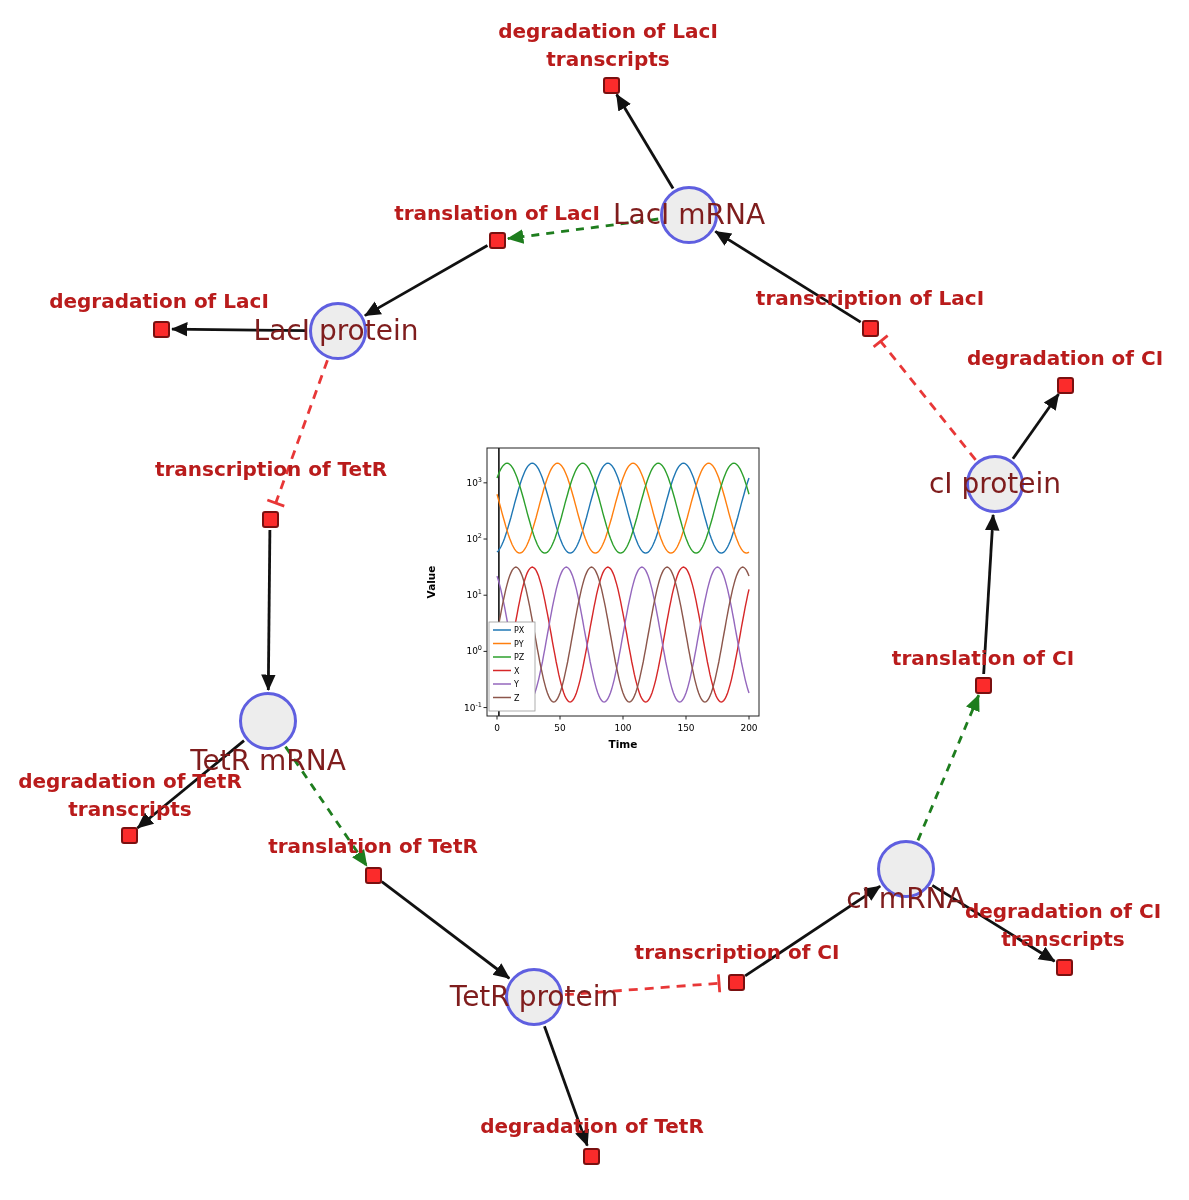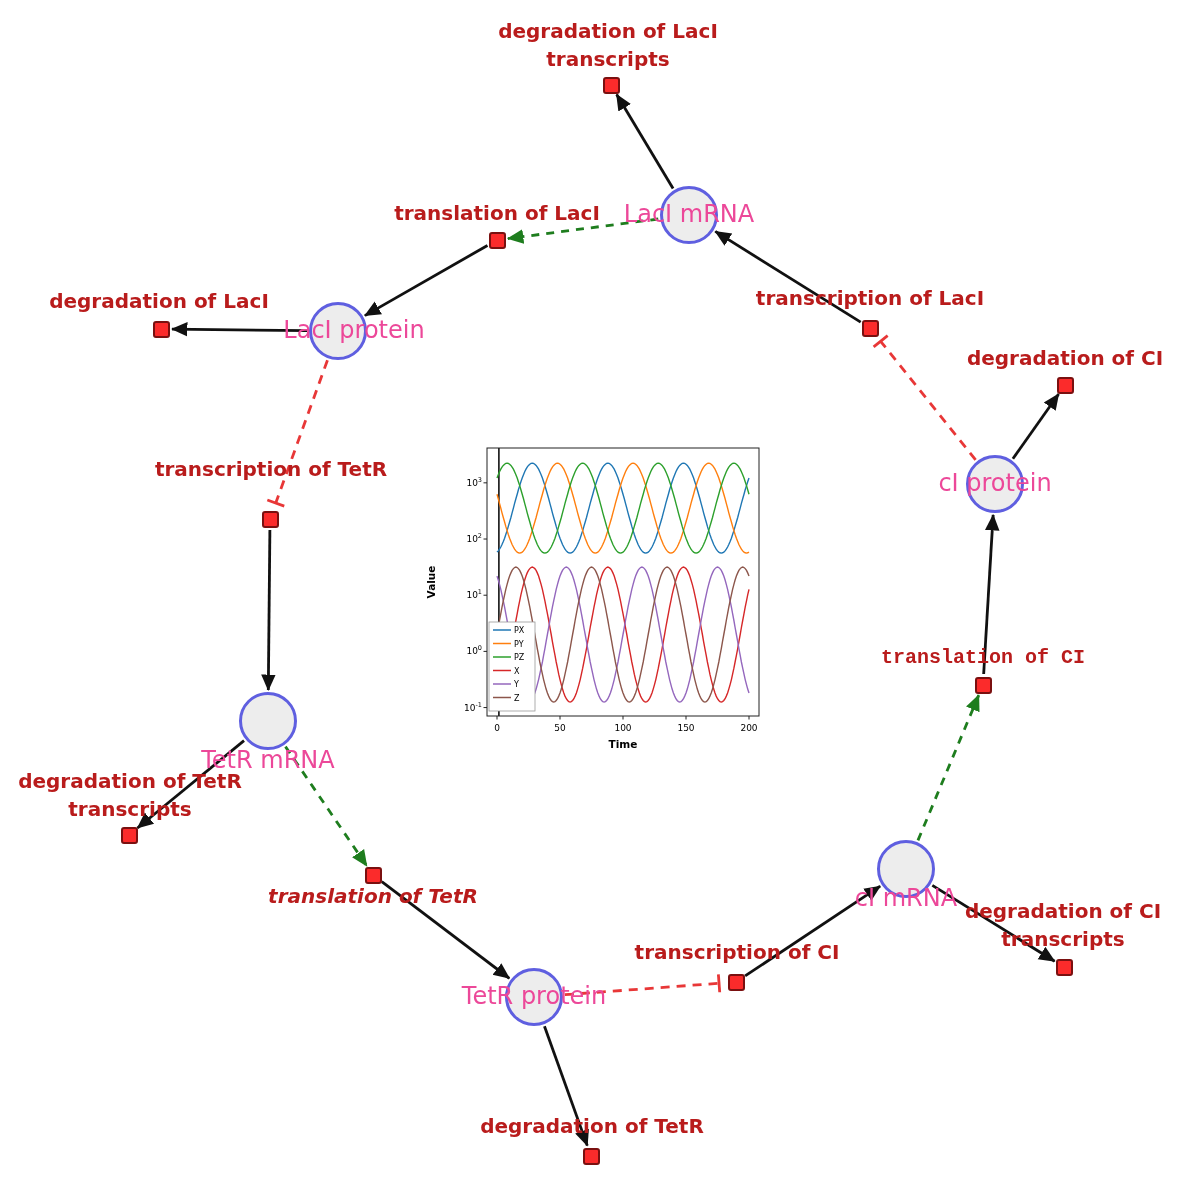--- a/index.html
+++ b/index.html
@@ -14,21 +14,21 @@
     border:3px solid var(--species-border,#5f5fe0);
     box-sizing:border-box;
   }
   .reaction{
     position:absolute;width:17px;height:17px;
     background:var(--reaction-fill,#fb2b2b);
     border:2px solid var(--reaction-border,#7a1010);
     border-radius:3px;box-sizing:border-box;
   }
   .node-label{position:absolute;text-align:center;white-space:pre-line;pointer-events:none;}
-  .species-label{font-size:24px;font-weight:400;color:#ec4899;line-height:27px;width:240px;}
+  .species-label{font-size:28px;font-weight:400;color:#7f1d1d;line-height:27px;width:240px;}
   .reaction-label{font-size:20px;font-weight:700;color:#b91c1c;line-height:28px;width:300px;}
   #inset{position:absolute;left:420px;top:426px;width:380px;height:352px;background:#fff;}
   #chart-svg text{font-family:"DejaVu Sans","Liberation Sans",sans-serif;fill:#000;}
 </style>
 </head>
 <body>
 
 <div id="canvas">
   <svg id="edge-layer" width="1189" height="1200" viewBox="0 0 1189 1200">
       <defs>
@@ -58,21 +58,21 @@
       <line x1="917.9672051980131" y1="840.4030421242285" x2="978.7535723490921" y2="695.1473076333383" stroke-width="2.8" fill="none" stroke="#1e7d1e" stroke-dasharray="8 7" marker-end="url(#arrow-green)"></line>
       <line x1="983.6555491805196" y1="674.0195512262968" x2="993.1525432185357" y2="514.9449010895272" stroke-width="2.8" fill="none" stroke="#111111" marker-end="url(#arrow-black)"></line>
       <line x1="1012.8972496052444" y1="458.68817555829725" x2="1058.6493630433004" y2="393.9816151244752" stroke-width="2.8" fill="none" stroke="#111111" marker-end="url(#arrow-black)"></line>
       <line x1="975.6155477749986" y1="459.80820362319827" x2="880.6301834782266" y2="341.26646898082674" stroke-width="2.8" fill="none" stroke="#e83737" stroke-dasharray="9 7"></line>
       <line x1="887.653608232782" y1="335.63872478647147" x2="873.6067587236713" y2="346.894213175182" stroke="#e83737" stroke-width="2.8"></line>
     </svg>
   <div id="node-layer">
       <div class="species" style="left: 660px; top: 186px;"></div>
       <div class="node-label species-label" style="left: 569px; top: 201px;">LacI mRNA</div>
       <div class="species" style="left: 309px; top: 302px;"></div>
-      <div class="node-label species-label" style="left: 234px; top: 317px;">LacI protein</div>
+      <div class="node-label species-label" style="left: 216px; top: 317px;">LacI protein</div>
       <div class="species" style="left: 966px; top: 455px;"></div>
       <div class="node-label species-label" style="left: 875px; top: 470px;">cI protein</div>
       <div class="species" style="left: 239px; top: 692px;"></div>
       <div class="node-label species-label" style="left: 148px; top: 747px;">TetR mRNA</div>
       <div class="species" style="left: 877px; top: 840px;"></div>
       <div class="node-label species-label" style="left: 786px; top: 855px; margin-top: 30px;">cI mRNA</div>
       <div class="species" style="left: 505px; top: 968px;"></div>
       <div class="node-label species-label" style="left: 414px; top: 983px;">TetR protein</div>
       <div class="reaction" style="left: 602.5px; top: 76.5px;"></div>
       <div class="node-label reaction-label" style="left: 458px; top: 17px;">degradation of LacI
@@ -81,26 +81,26 @@
       <div class="node-label reaction-label" style="left: 347px; top: 199px;">translation of LacI</div>
       <div class="reaction" style="left: 861.5px; top: 319.5px;"></div>
       <div class="node-label reaction-label" style="left: 720px; top: 284px;">transcription of LacI</div>
       <div class="reaction" style="left: 152.5px; top: 320.5px;"></div>
       <div class="node-label reaction-label" style="left: 9px; top: 287px;">degradation of LacI</div>
       <div class="reaction" style="left: 1056.5px; top: 376.5px;"></div>
       <div class="node-label reaction-label" style="left: 915px; top: 344px;">degradation of CI</div>
       <div class="reaction" style="left: 261.5px; top: 510.5px;"></div>
       <div class="node-label reaction-label" style="left: 121px; top: 455px;">transcription of TetR</div>
       <div class="reaction" style="left: 974.5px; top: 676.5px;"></div>
-      <div class="node-label reaction-label" style="left: 833px; top: 644px; font-family: Liberation Mono, monospace;">translation of CI</div>
+      <div class="node-label reaction-label" style="left: 833px; top: 644px;">translation of CI</div>
       <div class="reaction" style="left: 120.5px; top: 826.5px;"></div>
       <div class="node-label reaction-label" style="left: -20px; top: 767px;">degradation of TetR
 transcripts</div>
       <div class="reaction" style="left: 364.5px; top: 866.5px;"></div>
-      <div class="node-label reaction-label" style="left: 223px; top: 882px; font-style: italic;">translation of TetR</div>
+      <div class="node-label reaction-label" style="left: 223px; top: 832px;">translation of TetR</div>
       <div class="reaction" style="left: 727.5px; top: 973.5px;"></div>
       <div class="node-label reaction-label" style="left: 587px; top: 938px;">transcription of CI</div>
       <div class="reaction" style="left: 1055.5px; top: 958.5px;"></div>
       <div class="node-label reaction-label" style="left: 913px; top: 897px;">degradation of CI
 transcripts</div>
       <div class="reaction" style="left: 582.5px; top: 1147.5px;"></div>
       <div class="node-label reaction-label" style="left: 442px; top: 1112px;">degradation of TetR</div>
     </div>
   <div id="inset">
     <svg id="chart-svg" width="380" height="352" viewBox="0 0 380 352">

